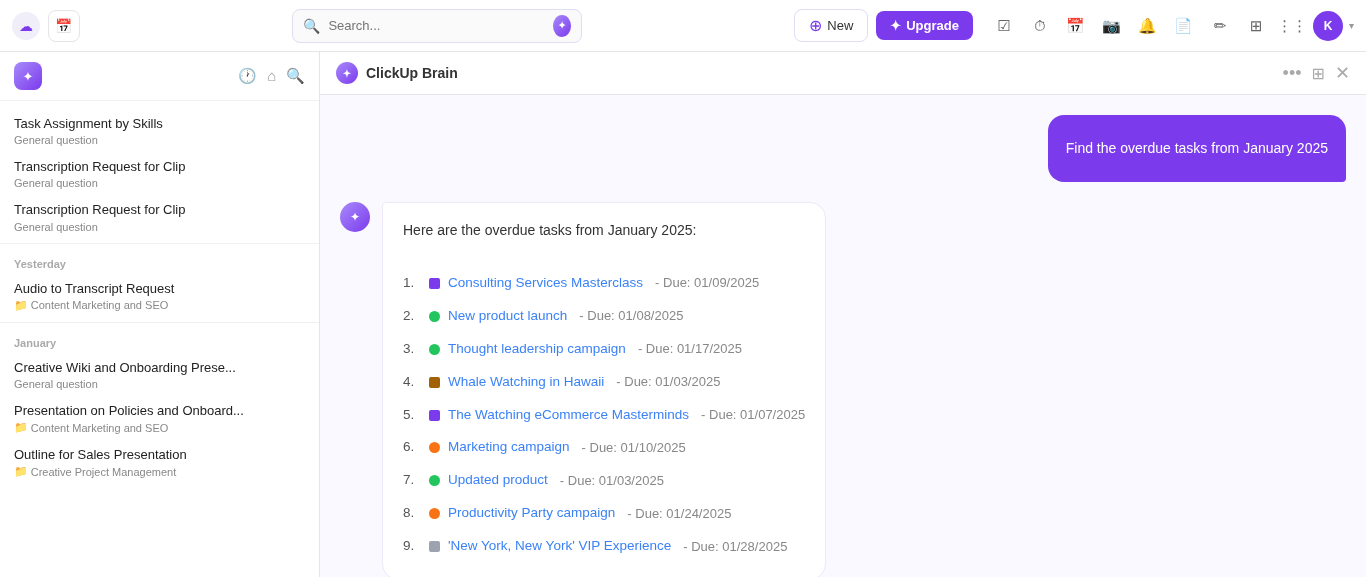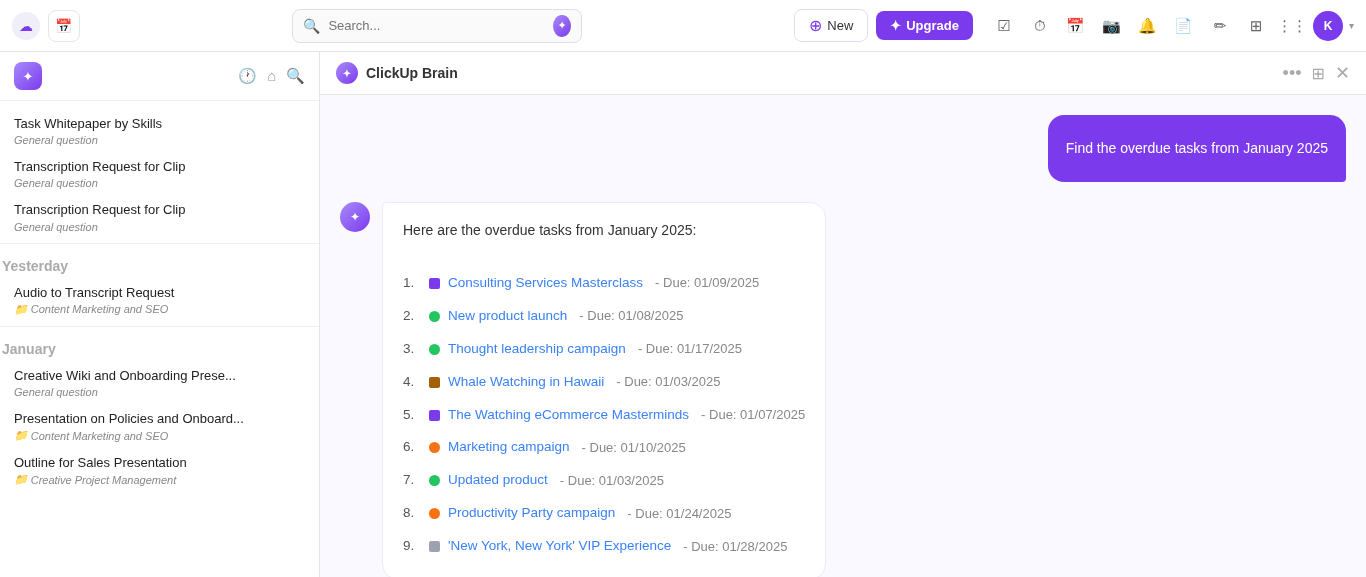--- a/index.html
+++ b/index.html
@@ -49,22 +49,22 @@
     .sidebar-topbar { display: flex; align-items: center; justify-content: space-between; padding: 10px 14px; border-bottom: 1px solid #f0f0f0; }
     .sidebar-logo { width: 28px; height: 28px; border-radius: 8px; background: linear-gradient(135deg,#a78bfa,#7c3aed); display:flex;align-items:center;justify-content:center;color:#fff;font-size:13px; }
     .sidebar-topbar-icons { display: flex; gap: 10px; }
     .sidebar-topbar-icon { color: #999; font-size: 15px; cursor: pointer; }
     .sidebar-content { flex: 1; overflow-y: auto; padding: 8px 0; }
     .sidebar-content::-webkit-scrollbar { width: 4px; }
     .sidebar-content::-webkit-scrollbar-thumb { background: #ddd; border-radius: 2px; }
 
     .sidebar-item { padding: 6px 14px; cursor: pointer; }
     .sidebar-item-title { font-size: 13px; color: #222; font-weight: 500; line-height: 1.4; }
-    .sidebar-item-sub { font-size: 11px; color: #888; margin-top: 1px; display: flex; align-items: center; gap: 3px; font-style: italic; }
-    .sidebar-section-label { font-size: 14px; font-weight: 700; color: #aaa; padding: 10px 2px 4px; text-transform: none; letter-spacing: 0; }
+    .sidebar-item-sub { font-size: 11px; color: #888; margin-top: 1px; display: flex; align-items: center; gap: 3px; }
+    .sidebar-section-label { font-size: 11px; font-weight: 700; color: #aaa; padding: 10px 14px 4px; text-transform: none; letter-spacing: 0; }
     .sidebar-divider { border: none; border-top: 1px solid #f0f0f0; margin: 4px 0; }
     .folder-icon { font-size: 11px; color: #888; }
 
     
     .chat-panel { flex: 1; display: flex; flex-direction: column; background: #faf9ff; position: relative; }
     .chat-header { display: flex; align-items: center; justify-content: space-between; padding: 10px 16px; border-bottom: 1px solid #e5e5e5; background: #fff; }
     .chat-header-title { display: flex; align-items: center; gap: 8px; font-size: 14px; font-weight: 600; color: #333; }
     .brain-icon-small { width: 22px; height: 22px; border-radius: 50%; background: linear-gradient(135deg,#a78bfa,#7c3aed); display:flex;align-items:center;justify-content:center;color:#fff;font-size:10px; }
     .chat-header-actions { display: flex; align-items: center; gap: 10px; color: #999; font-size: 16px; cursor: pointer; }
 
@@ -143,21 +143,21 @@
       <div class="sidebar-logo">✦</div>
       <div class="sidebar-topbar-icons">
         <span class="sidebar-topbar-icon">🕐</span>
         <span class="sidebar-topbar-icon">⌂</span>
         <span class="sidebar-topbar-icon">🔍</span>
       </div>
     </div>
     <div class="sidebar-content">
 
       <div class="sidebar-item">
-        <div class="sidebar-item-title">Task Whitepaper by Skills</div>
+        <div class="sidebar-item-title">Task Assignment by Skills</div>
         <div class="sidebar-item-sub">General question</div>
       </div>
       <div class="sidebar-item">
         <div class="sidebar-item-title">Transcription Request for Clip</div>
         <div class="sidebar-item-sub">General question</div>
       </div>
       <div class="sidebar-item">
         <div class="sidebar-item-title">Transcription Request for Clip</div>
         <div class="sidebar-item-sub">General question</div>
       </div>

